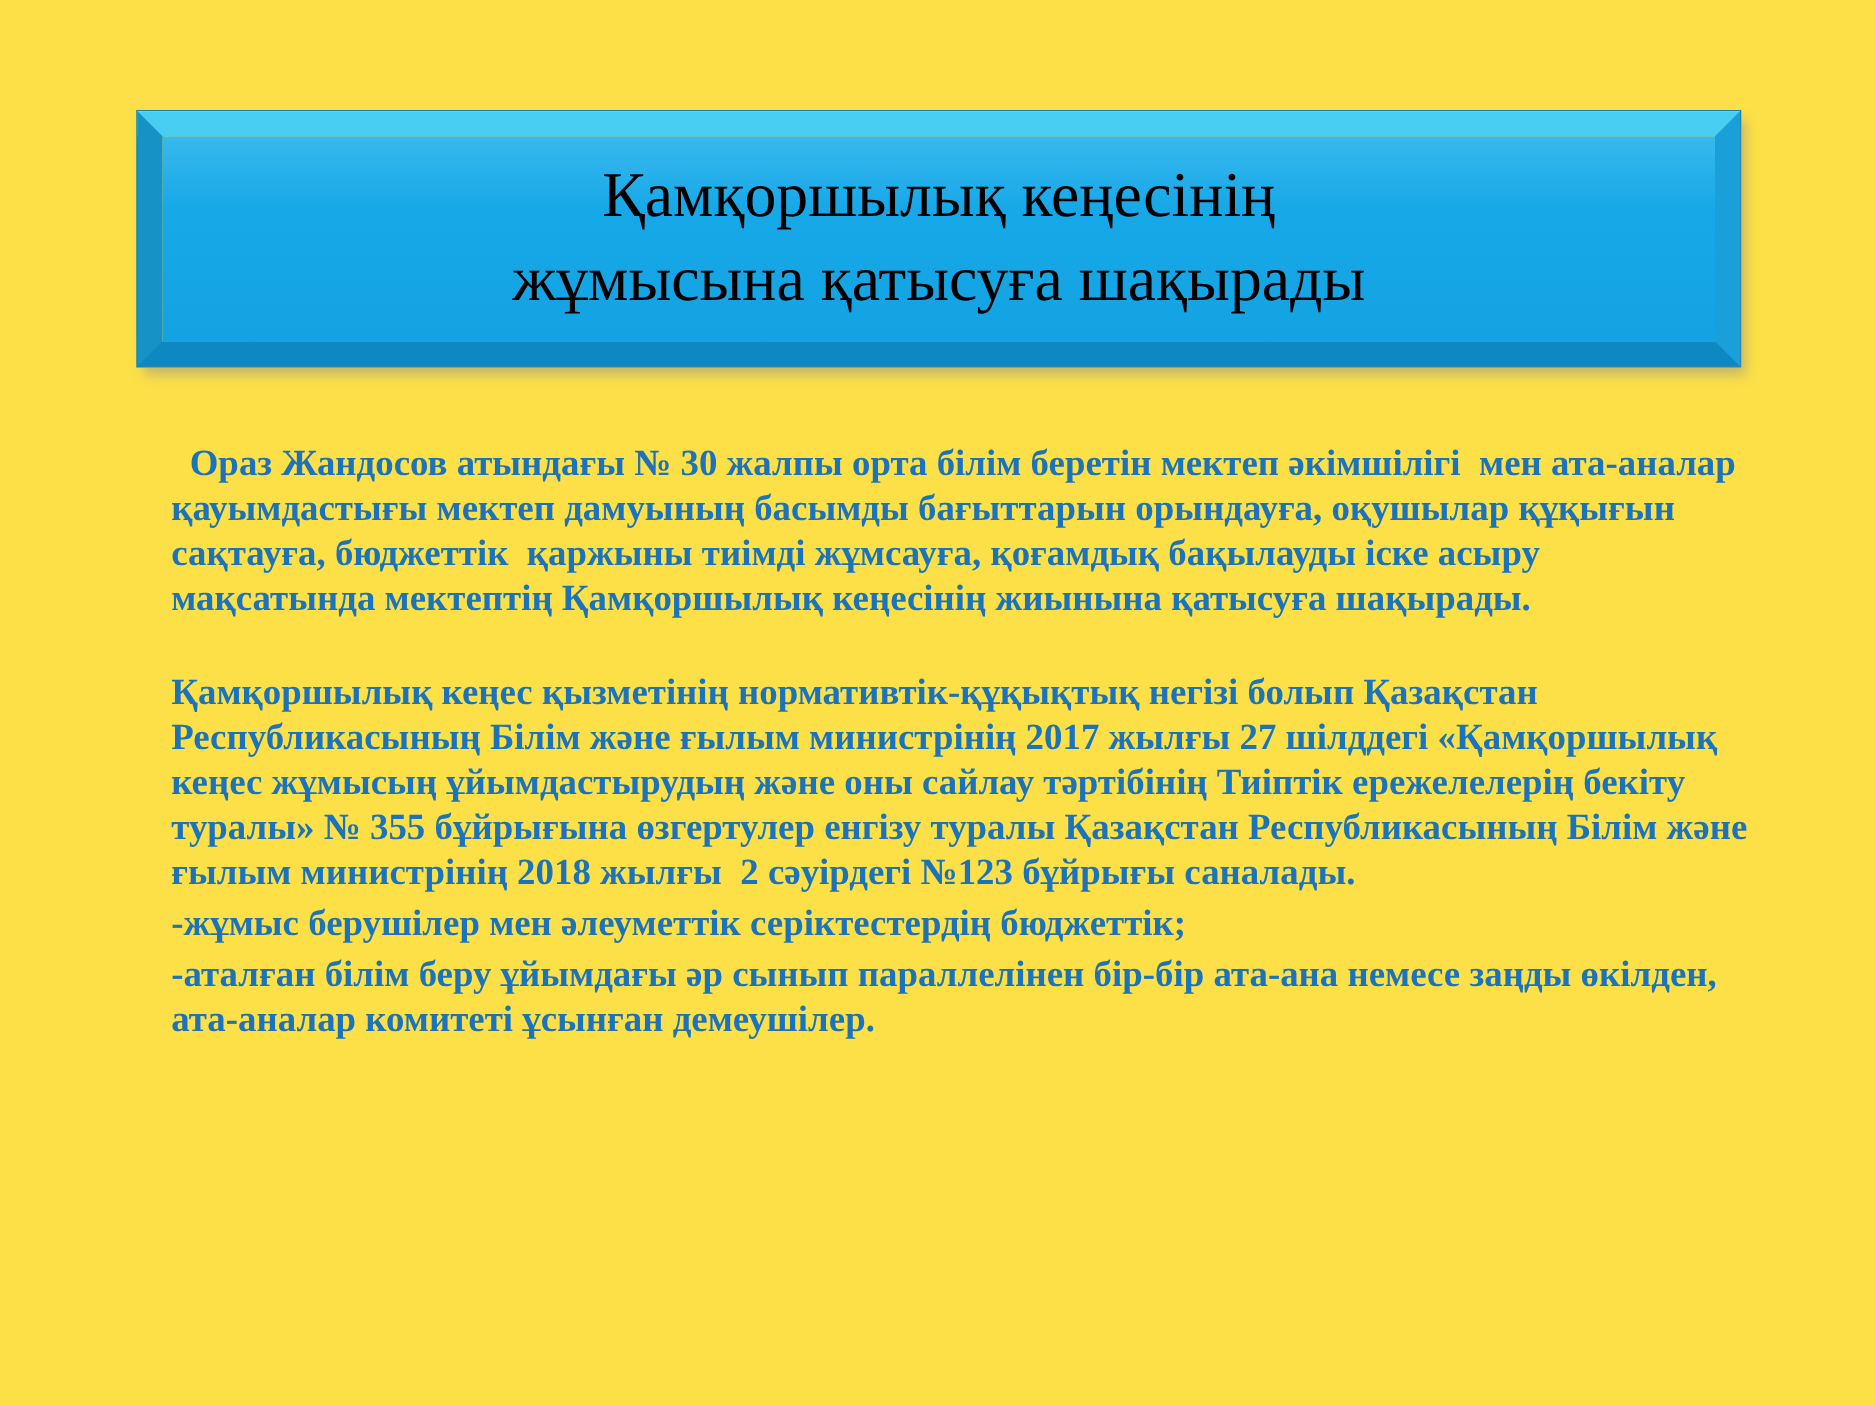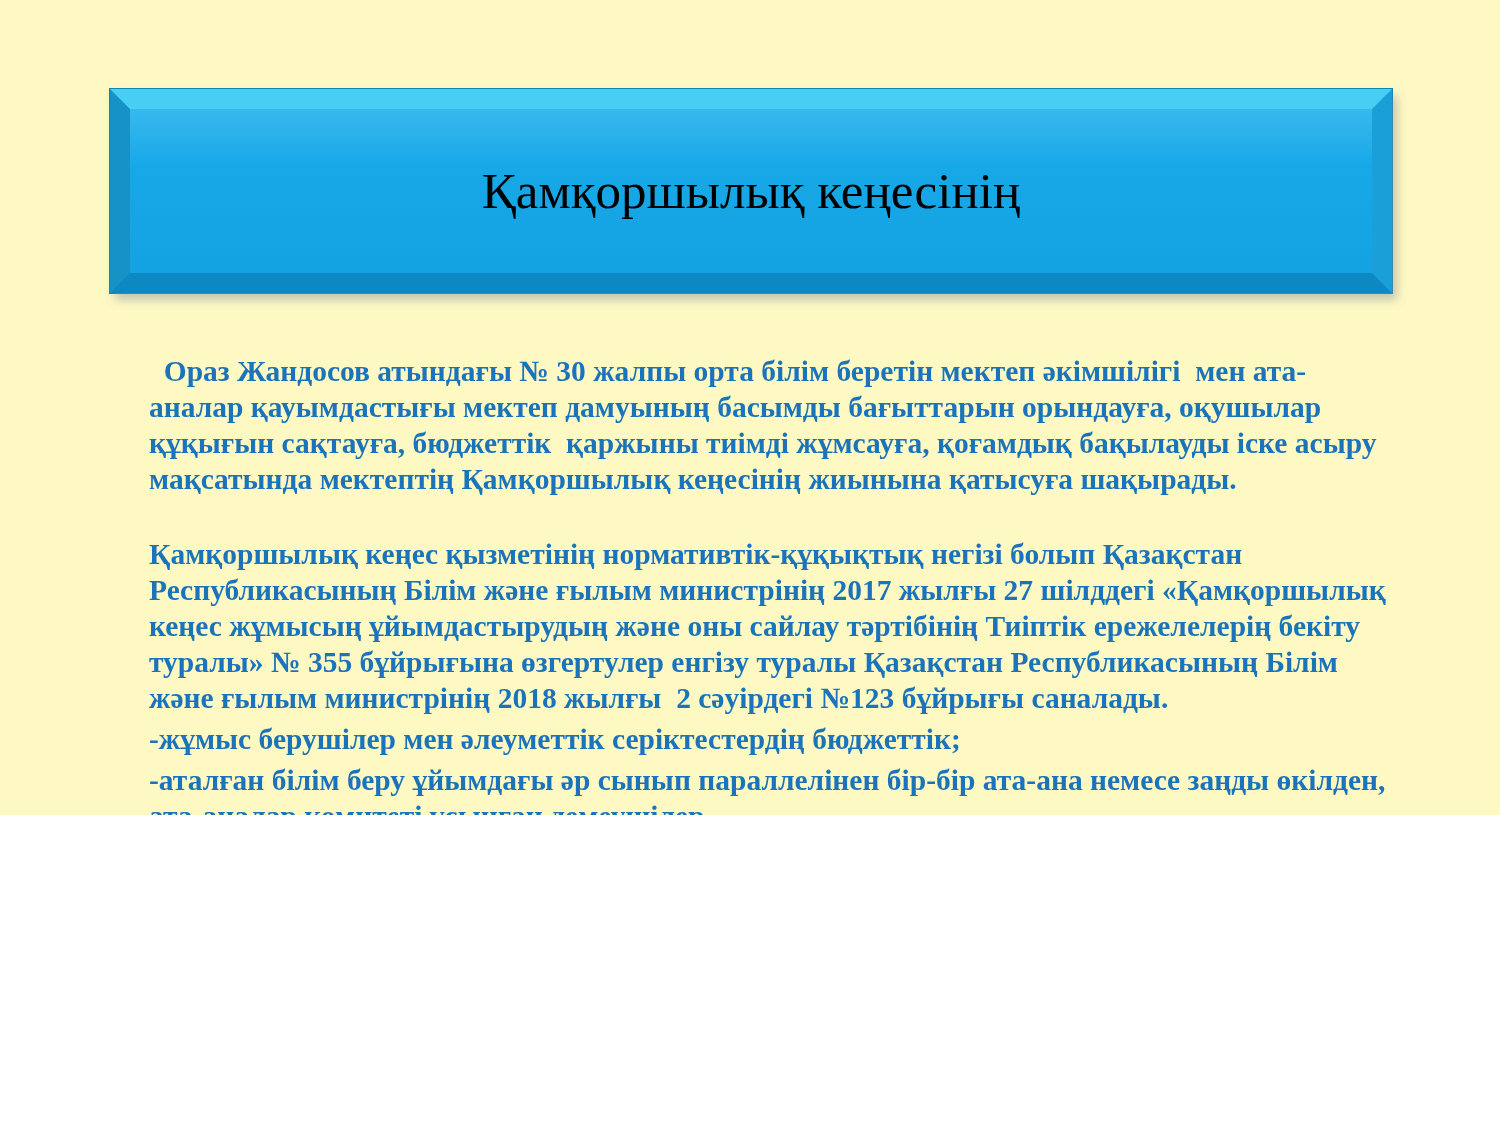--- a/index.html
+++ b/index.html
@@ -1,21 +1,21 @@
 <!DOCTYPE html>
 <html><head>
 <meta charset="utf-8">
 <style>
   html, body { margin: 0; padding: 0; background: #ffffff; }
 
   .slide {
     position: relative;
     width: 1500px;
-    height: 815px;
-    background: #fef9c3;
+    height: 1125px;
+    background: #fde047;
     overflow: hidden;
     font-family: "Liberation Serif", serif;
   }
 
   
   .banner {
     position: absolute;
     left: 110px;
     top: 89px;
     width: 1282px;
@@ -48,21 +48,21 @@
     position: absolute;
     left: 133px;
     top: 353px;
     width: 1267px;
     color: #1b74bb;
     font-weight: 700;
     font-size: 29.5px;
     line-height: 36px;
   }
   .body-text p {
-    margin: 0 0 5px 16px;
+    margin: 0 0 5px 4px;
     white-space: pre-wrap;
   }
   .body-text p.lead {
     margin-bottom: 39px;
   }
 
   
   .signature {
     position: absolute;
     right: 102px;
@@ -74,24 +74,24 @@
     white-space: nowrap;
   }
 </style>
 </head>
 <body>
 
 <div class="slide">
 
   <div class="banner">
     <div class="title-line">Қамқоршылық кеңесінің</div>
+    <div class="title-line">жұмысына қатысуға шақырады</div>
   </div>
 
   <div class="body-text">
     <p class="lead">  Ораз Жандосов атындағы № 30 жалпы орта білім беретін мектеп әкімшілігі  мен ата-аналар қауымдастығы мектеп дамуының басымды бағыттарын орындауға, оқушылар құқығын сақтауға, бюджеттік  қаржыны тиімді жұмсауға, қоғамдық бақылауды іске асыру мақсатында мектептің Қамқоршылық кеңесінің жиынына қатысуға шақырады.</p>
     <p>Қамқоршылық кеңес қызметінің нормативтік-құқықтық негізі болып Қазақстан Республикасының Білім және ғылым министрінің 2017 жылғы 27 шілддегі «Қамқоршылық кеңес жұмысың ұйымдастырудың және оны сайлау тәртібінің Тиіптік ережелелерің бекіту туралы» № 355 бұйрығына өзгертулер енгізу туралы Қазақстан Республикасының Білім және ғылым министрінің 2018 жылғы  2 сәуірдегі №123 бұйрығы саналады.</p>
     <p>-жұмыс берушілер мен әлеуметтік серіктестердің бюджеттік;</p>
     <p>-аталған білім беру ұйымдағы әр сынып параллелінен бір-бір ата-ана немесе заңды өкілден, ата-аналар комитеті ұсынған демеушілер.</p>
   </div>
 
-  <div class="signature">Мектеп әкімшілігі</div>
 
 </div>
 
 </body></html>

